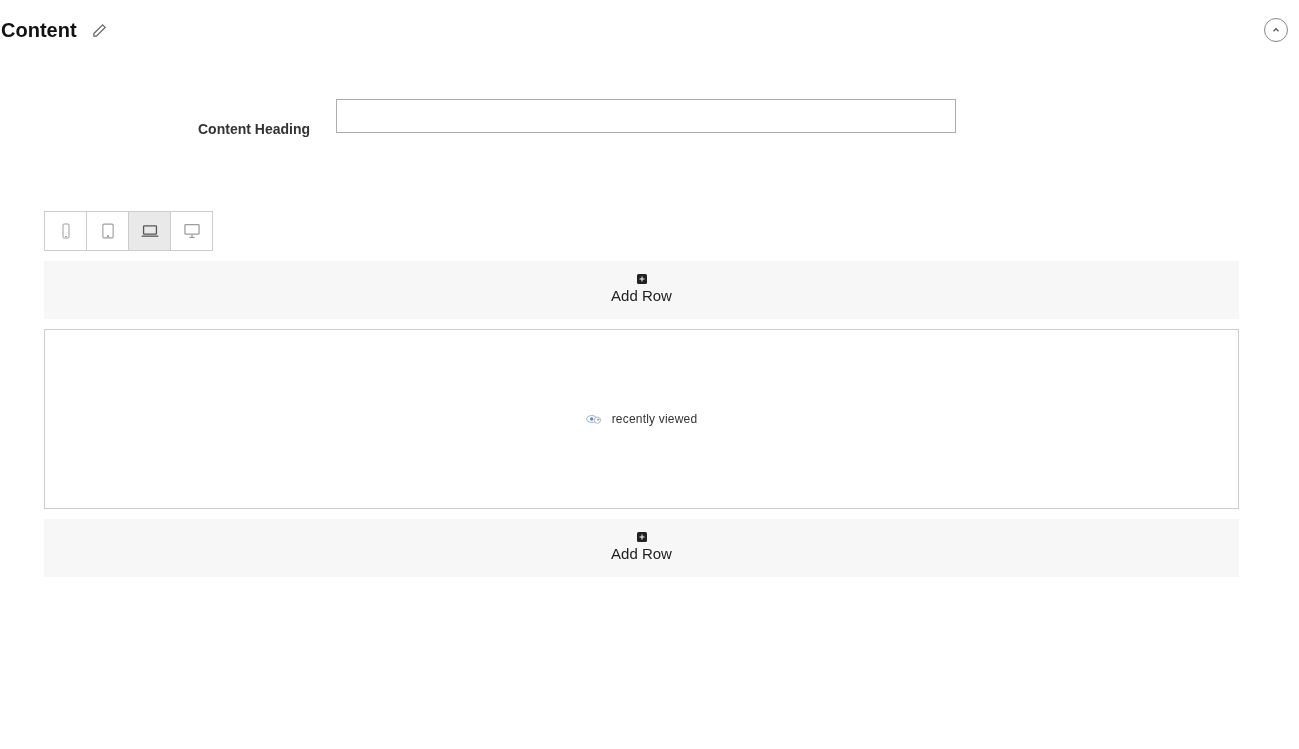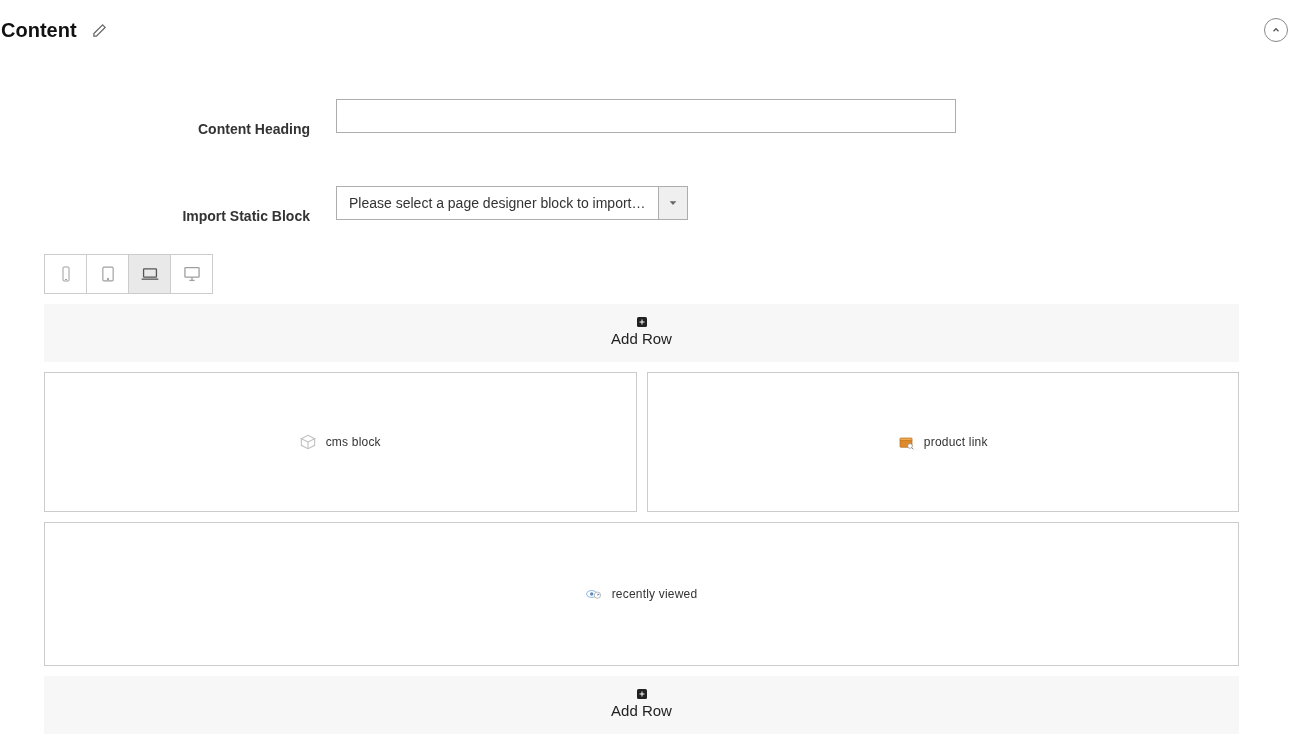--- a/index.html
+++ b/index.html
@@ -147,21 +147,21 @@
     height: 140px;
     display: flex;
     align-items: center;
     justify-content: center;
     gap: 10px;
     cursor: pointer;
   }
   .row-one {
     margin-top: 10px;
   }
-  .row-one .block-card { height: 144px; }
+  .row-one .block-card { height: 180px; }
   .block-label {
     font-size: 12px;
     color: #333;
     letter-spacing: 0.2px;
   }
   .block-icon {
     width: 16px;
     height: 16px;
     display: inline-flex;
     align-items: center;
@@ -184,31 +184,20 @@
     <svg width="10" height="10" viewBox="0 0 24 24" fill="none" stroke="currentColor" stroke-width="3">
       <polyline points="6 15 12 9 18 15"></polyline>
     </svg>
   </div>
 </div>
 
 <div class="form-area">
   <div class="form-row">
     <div class="form-label">Content Heading</div>
     <input type="text" class="text-input" value="" style="">
-  </div>
-  <div class="form-row" style="margin-bottom:0">
-    <div class="form-label">Import Static Block</div>
-    <div class="select-wrap">
-      <div class="select-display">Please select a page designer block to import…</div>
-      <div class="select-caret">
-        <svg width="10" height="10" viewBox="0 0 24 24" fill="currentColor">
-            <polygon points="4,8 20,8 12,17"></polygon>
-          </svg>
-      </div>
-    </div>
   </div>
 </div>
 
 <div class="designer-area">
 
   <div class="viewport-tabs">
     <div class="vp-tab">
       <svg width="12" height="16" viewBox="0 0 24 32" fill="none" stroke="currentColor" stroke-width="2">
         <rect x="6" y="2" width="12" height="28" rx="2"></rect>
           <line x1="10" y1="27" x2="14" y2="27"></line>
@@ -237,43 +226,20 @@
 
   <div class="add-row-bar">
     <svg class="plus" width="12" height="12" viewBox="0 0 24 24">
       <rect x="2" y="2" width="20" height="20" rx="3" fill="#222"></rect>
       <line x1="12" y1="7" x2="12" y2="17" stroke="#fff" stroke-width="2"></line>
       <line x1="7" y1="12" x2="17" y2="12" stroke="#fff" stroke-width="2"></line>
     </svg>
     <span class="add-row-text">Add Row</span>
   </div>
 
-  <div class="row-two">
-    <div class="block-card">
-      <span class="block-icon">
-        <svg width="16" height="16" viewBox="0 0 24 24" fill="none" stroke="#bfbfbf" stroke-width="1.6">
-          <polygon points="12,2 22,7 12,12 2,7"></polygon>
-            <polyline points="2,7 2,17 12,22 22,17 22,7"></polyline>
-            <line x1="12" y1="12" x2="12" y2="22"></line>
-        </svg>
-      </span>
-      <span class="block-label">cms block</span>
-    </div>
-    <div class="block-card">
-      <span class="block-icon">
-        <svg width="16" height="16" viewBox="0 0 24 24">
-          <rect x="3" y="8" width="18" height="12" rx="1.5" fill="#e08a2c" stroke="#b36a12" stroke-width="1"></rect>
-          <rect x="3" y="6" width="18" height="4" rx="1" fill="#f0a950" stroke="#b36a12" stroke-width="1"></rect>
-          <circle cx="18" cy="18" r="3.5" fill="#fff" stroke="#888" stroke-width="1"></circle>
-          <line x1="20.5" y1="20.5" x2="23" y2="23" stroke="#888" stroke-width="1.5"></line>
-        </svg>
-      </span>
-      <span class="block-label">product link</span>
-    </div>
-  </div>
 
   <div class="row-one">
     <div class="block-card">
       <span class="block-icon">
         <svg width="18" height="14" viewBox="0 0 28 20">
           <ellipse cx="10" cy="10" rx="9" ry="6" fill="none" stroke="#7aa6d8" stroke-width="1.5"></ellipse>
           <circle cx="10" cy="10" r="3" fill="#5b89c4"></circle>
           <circle cx="20" cy="12" r="5.5" fill="#fff" stroke="#999" stroke-width="1.2"></circle>
           <polygon points="20,9 20,13 24,11" fill="#5b89c4"></polygon>
         </svg>

